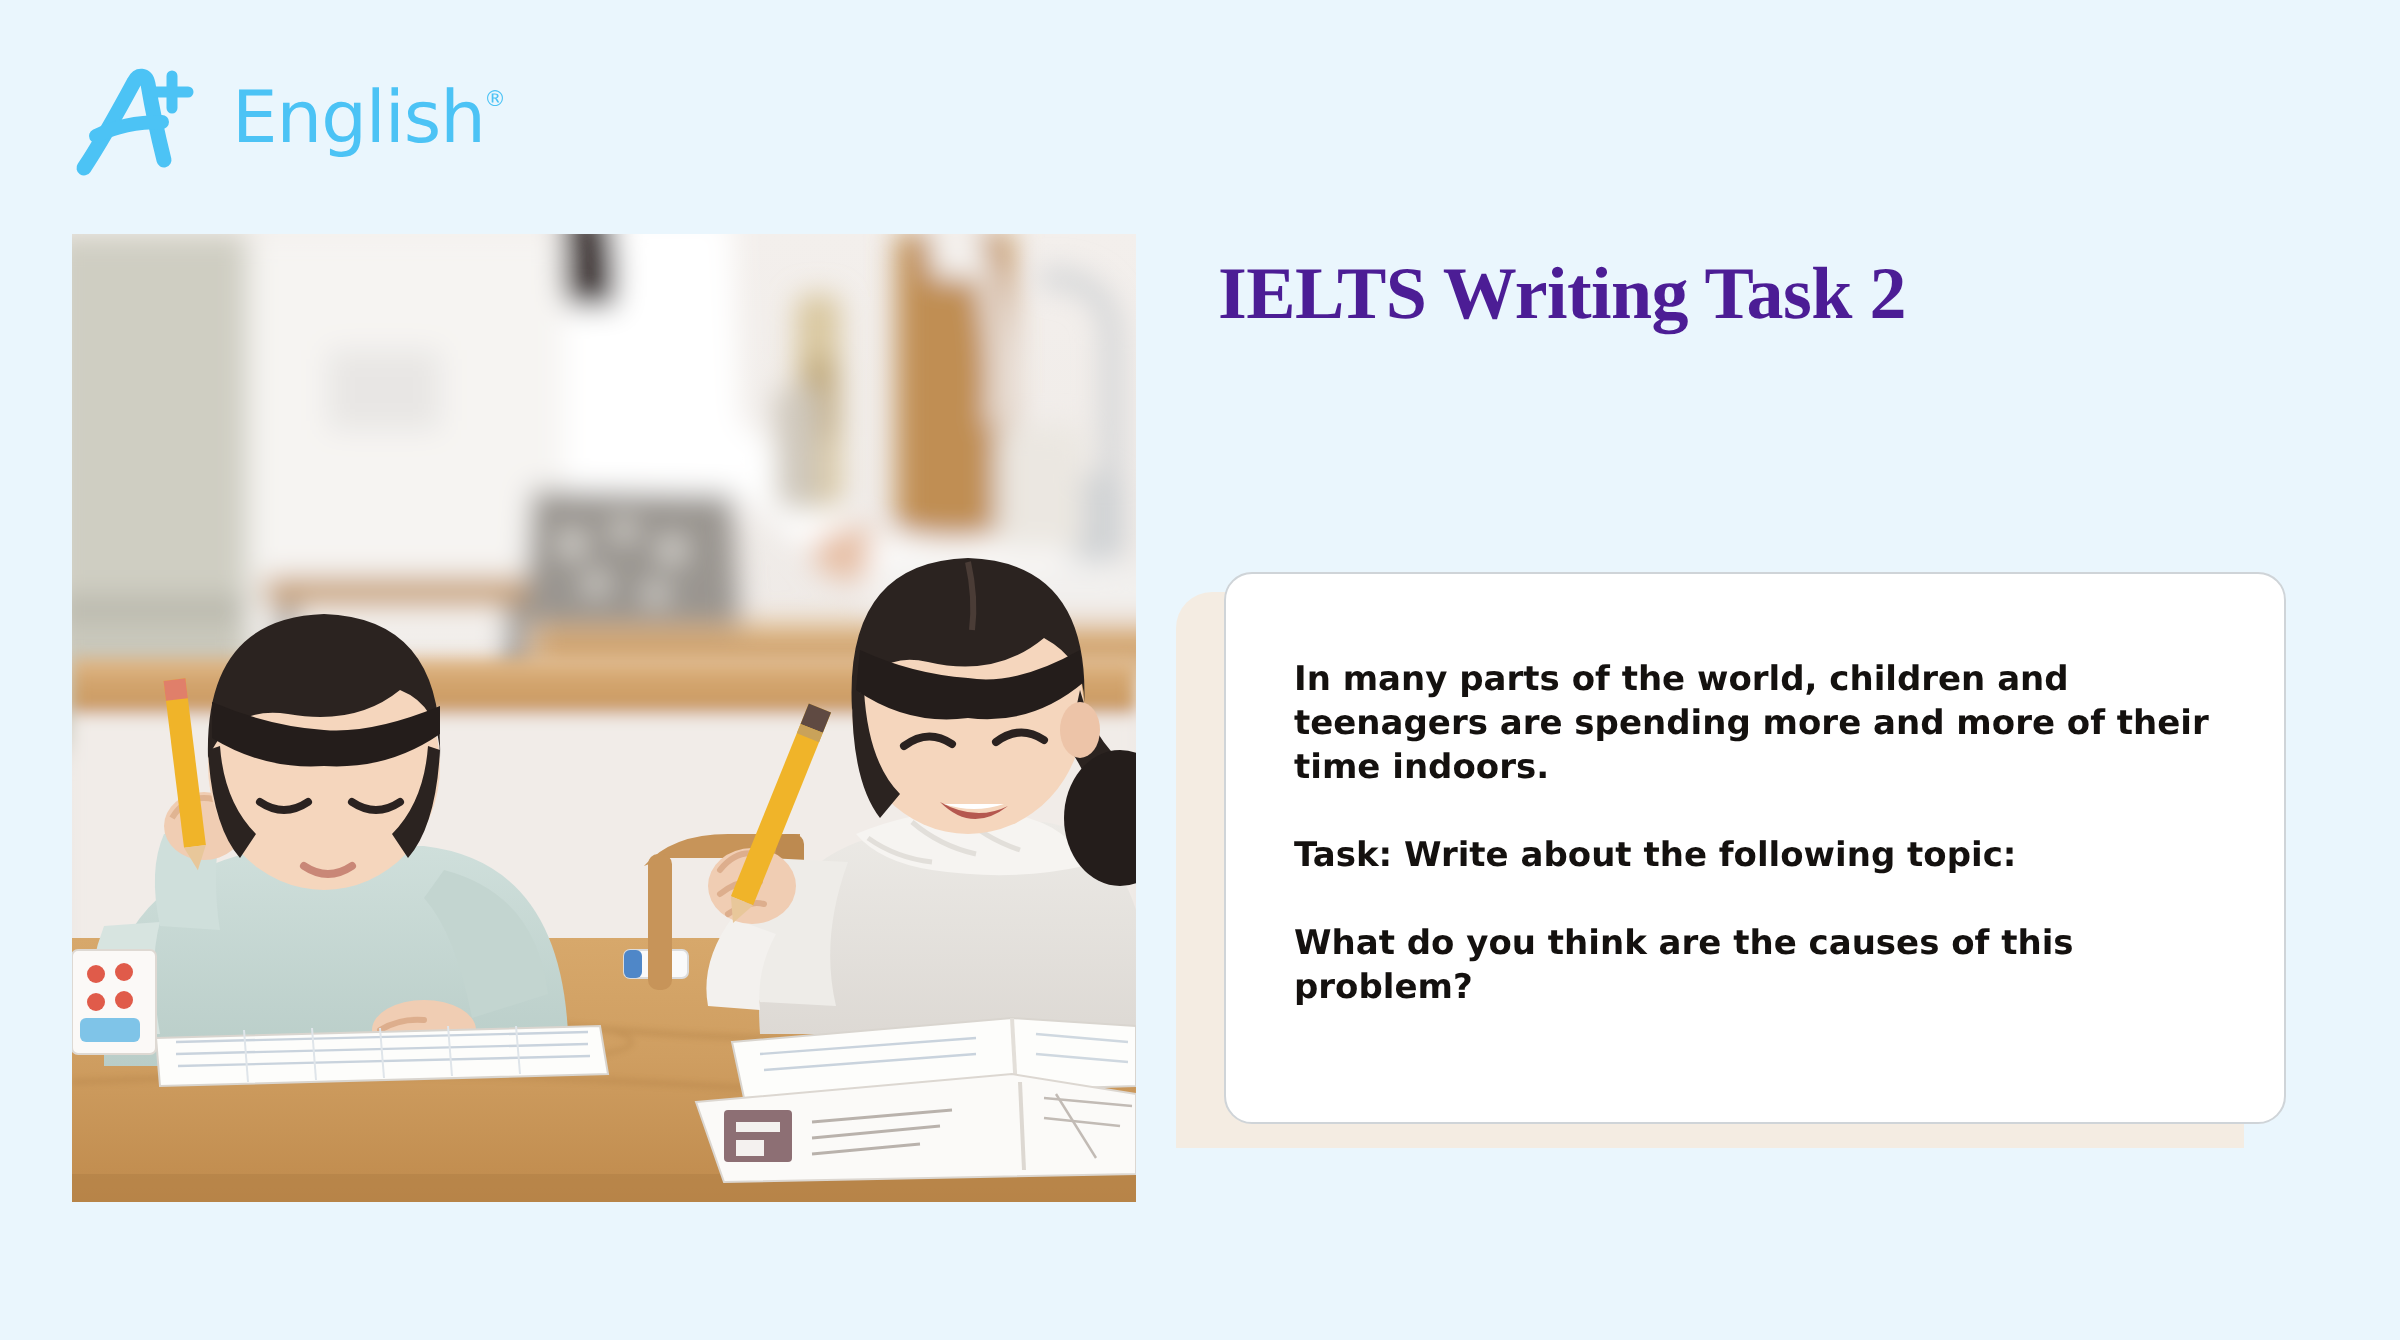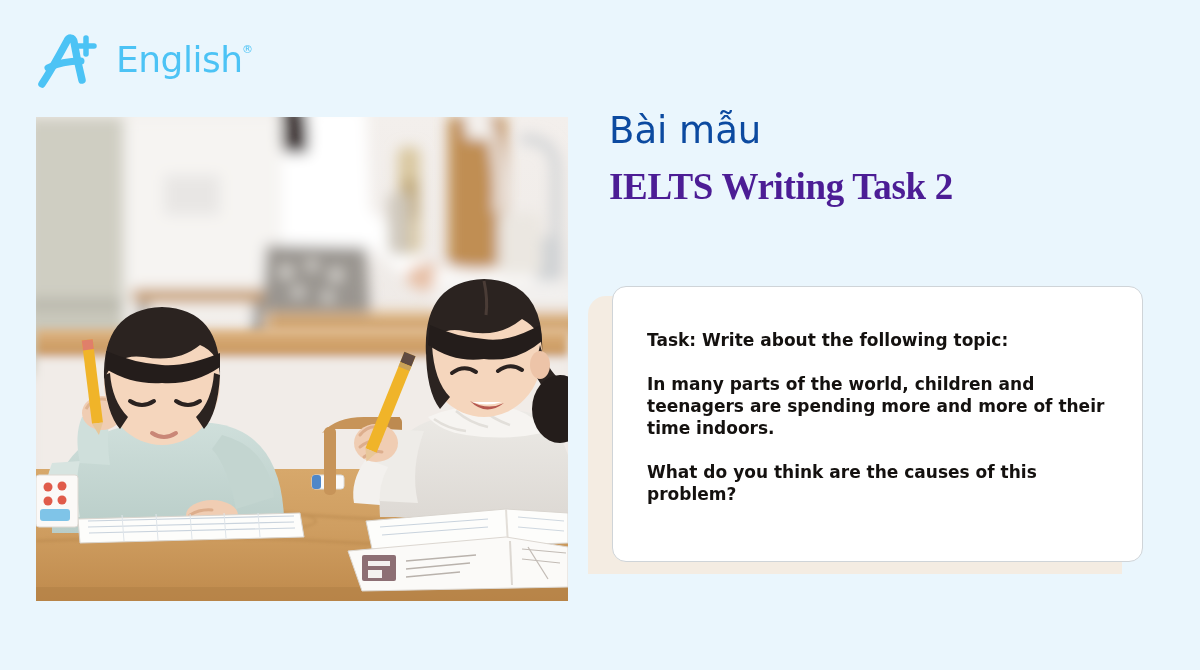--- a/index.html
+++ b/index.html
@@ -393,24 +393,23 @@
       <g stroke="#c2bbb5" stroke-width="1.2">
         <path d="M486 432 L530 436"></path>
         <path d="M486 442 L524 446"></path>
         <path d="M492 430 L512 462"></path>
       </g>
     </g>
   </svg>
 </div>
 
 <div class="right-col">
-  <div class="h-sub">Bài mẫu</div>
   <div class="h-main">IELTS Writing Task 2</div>
 </div>
 
 <div class="card-wrap">
   <div class="card-shadow"></div>
   <div class="card">
+    <p class="task-p">In many parts of the world, children and teenagers are spending more and more of their time indoors.</p>
     <p class="task-p">Task: Write about the following topic:</p>
-    <p class="task-p">In many parts of the world, children and teenagers are spending more and more of their time indoors.</p>
     <p class="task-p">What do you think are the causes of this problem?</p>
   </div>
 </div>
 
 </body></html>

